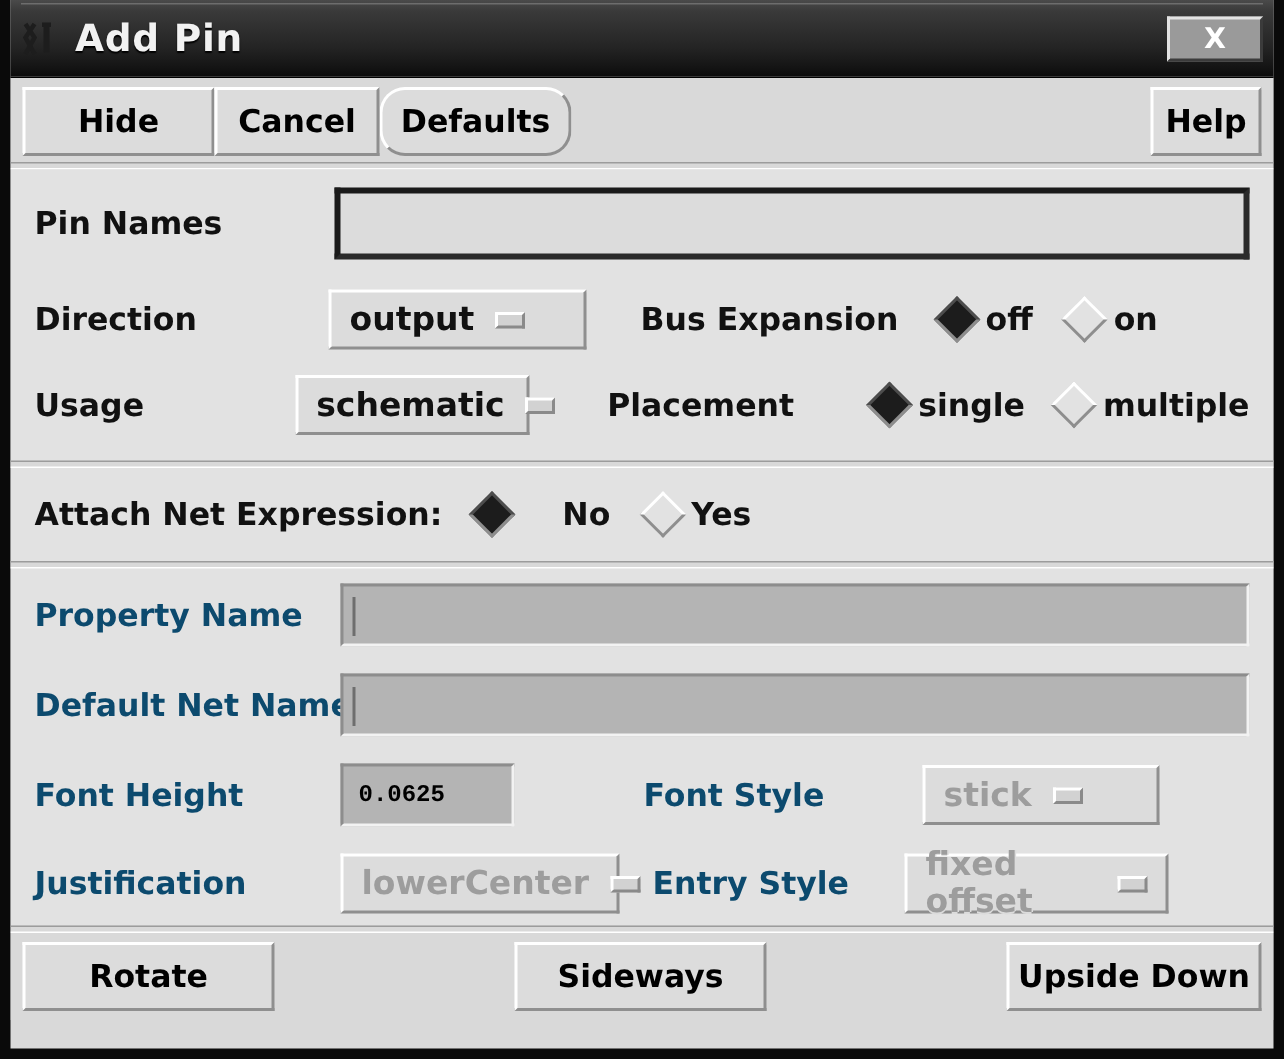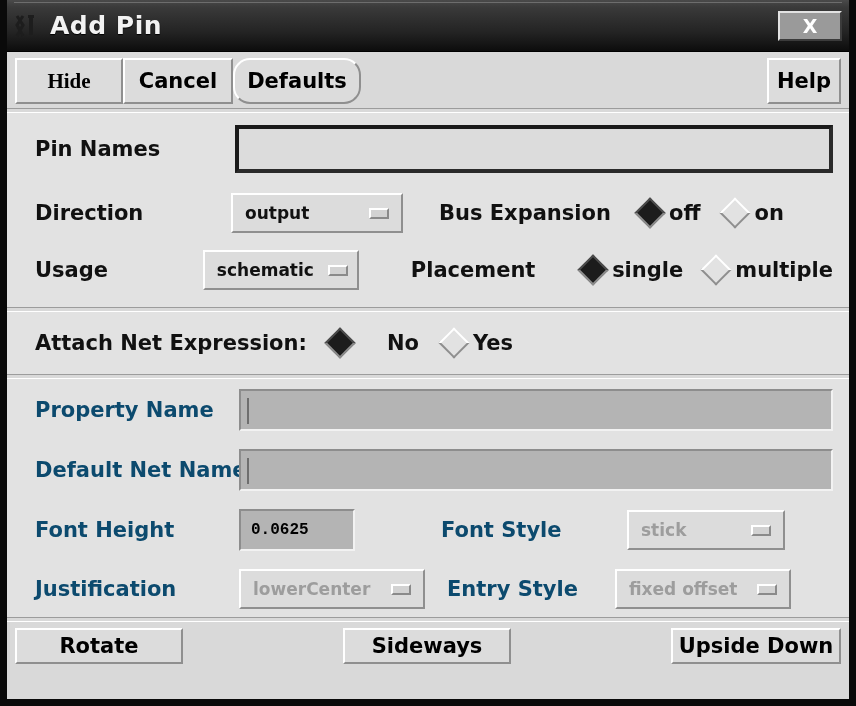--- a/index.html
+++ b/index.html
@@ -97,21 +97,21 @@
   
   .actionbar {
     height: 56px;
     display: flex;
     align-items: stretch;
     padding: 6px 8px 4px 8px;
     box-sizing: border-box;
     background: #d9d9d9;
   }
   .actionbar .btn { height: 46px; }
-  .btn-hide { width: 108px; font-family: Liberation Serif, serif; }
+  .btn-hide { width: 128px; }
   .btn-cancel { width: 110px; }
   .btn-defaults { width: 128px; border-radius: 17px; }
   .spacer { flex: 1 1 auto; }
   .btn-help { width: 74px; }
 
   .hsep {
     height: 3px;
     border-top: 1px solid #9c9c9c;
     border-bottom: 1px solid #ffffff;
     background: #d9d9d9;
@@ -121,21 +121,20 @@
   
   .form {
     background: #e2e2e2;
     padding: 0;
   }
   .row {
     display: flex;
     align-items: center;
     padding: 0 16px;
     box-sizing: border-box;
-    margin-left: 12px;
   }
   .label {
     font-size: 21px;
     font-weight: bold;
     color: #111;
     white-space: nowrap;
     font-family: "DejaVu Sans", sans-serif;
   }
   .label.dim {
     color: #0c4a6e;
@@ -172,24 +171,24 @@
   .optmenu {
     background: #dcdcdc;
     border-top: 2px solid #ffffff;
     border-left: 2px solid #ffffff;
     border-right: 2px solid #8f8f8f;
     border-bottom: 2px solid #8f8f8f;
     box-sizing: border-box;
     height: 40px;
     display: flex;
     align-items: center;
-    justify-content: space-between;
+    justify-content: flex-start;
     gap: 14px;
     padding: 0 12px;
-    font-size: 17px;
+    font-size: 22px;
     font-weight: bold;
     color: #111;
     font-family: "DejaVu Sans", sans-serif;
   }
   .optmenu.dim { color: #9d9d9d; text-shadow: 1px 0 0 #dcdcdc, 0 1px 0 #dcdcdc; }
   .opt-indicator {
     width: 20px; height: 11px;
     background: #d2d2d2;
     border-top: 2px solid #ffffff;
     border-left: 2px solid #ffffff;
@@ -233,21 +232,21 @@
 
   
   .bottombar {
     display: flex;
     align-items: stretch;
     padding: 6px 8px;
     box-sizing: border-box;
     background: #d9d9d9;
     height: 58px;
   }
-  .bottombar .btn { height: 36px; }
+  .bottombar .btn { height: 46px; }
   .btn-rotate { width: 168px; }
   .btn-sideways { width: 168px; }
   .btn-upside { width: 170px; }
 </style>
 </head>
 <body>
 
 <div id="app">
 
   <div class="titlebar">

